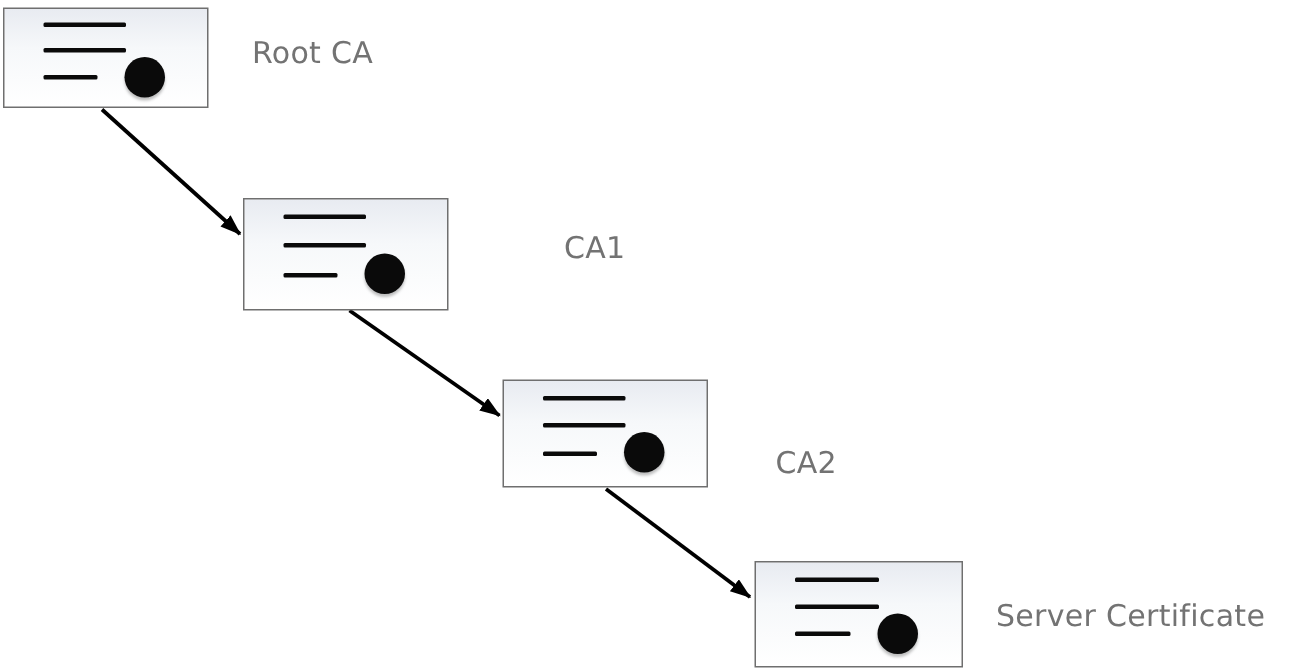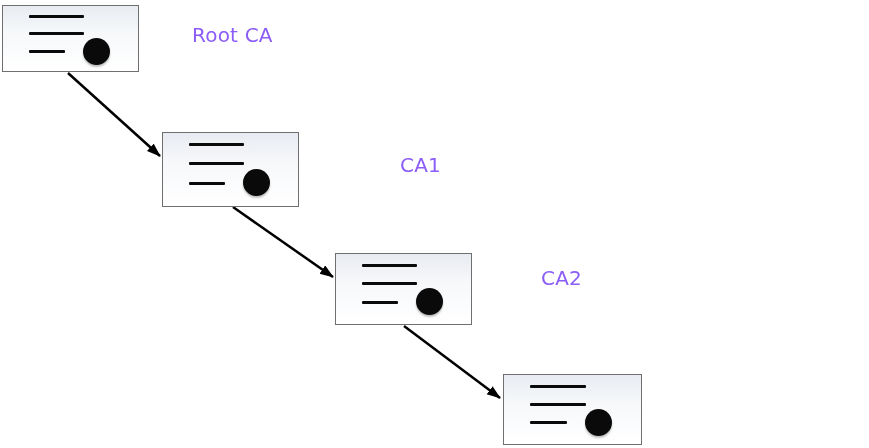--- a/index.html
+++ b/index.html
@@ -45,33 +45,32 @@
     width: 27px;
     height: 27px;
     background: #0a0a0a;
     border-radius: 50%;
     box-shadow: 0 2px 2px rgba(0,0,0,0.25);
   }
   .node-label {
     position: absolute;
     font-size: 20px;
     line-height: 24px;
-    color: #8b5cf6;
+    color: #737373;
     letter-spacing: 0.2px;
     white-space: nowrap;
-    margin-left: 24px;
   }
   
   .box-1 { left: 2px;   top: 5px;   width: 137px; height: 67px; }
   .box-2 { left: 162px; top: 132px; width: 137px; height: 75px; }
   .box-3 { left: 335px; top: 253px; width: 137px; height: 72px; }
   .box-4 { left: 503px; top: 374px; width: 139px; height: 71px; }
   .label-1 { left: 168px; top: 23px;  }
   .label-2 { left: 376px; top: 153px; }
-  .label-3 { left: 517px; top: 266px; }
+  .label-3 { left: 517px; top: 296px; }
   .label-4 { left: 664px; top: 398px; }
 </style>
 </head>
 <body>
 
 <div class="stage">
 
   <svg class="arrows-layer" width="869" height="448" viewBox="0 0 869 448" xmlns="http://www.w3.org/2000/svg">
     <defs>
       <marker id="arrowhead" markerUnits="userSpaceOnUse" markerWidth="15" markerHeight="11" refX="13" refY="5" orient="auto">
@@ -106,14 +105,15 @@
     <div class="cert-seal"></div>
   </div>
   <span class="node-label label-3">CA2</span>
 
   <div class="cert-box box-4">
     <div class="cert-line l1"></div>
     <div class="cert-line l2"></div>
     <div class="cert-line l3"></div>
     <div class="cert-seal"></div>
   </div>
+  <span class="node-label label-4">Server Certificate</span>
 
 </div>
 
 </body></html>

